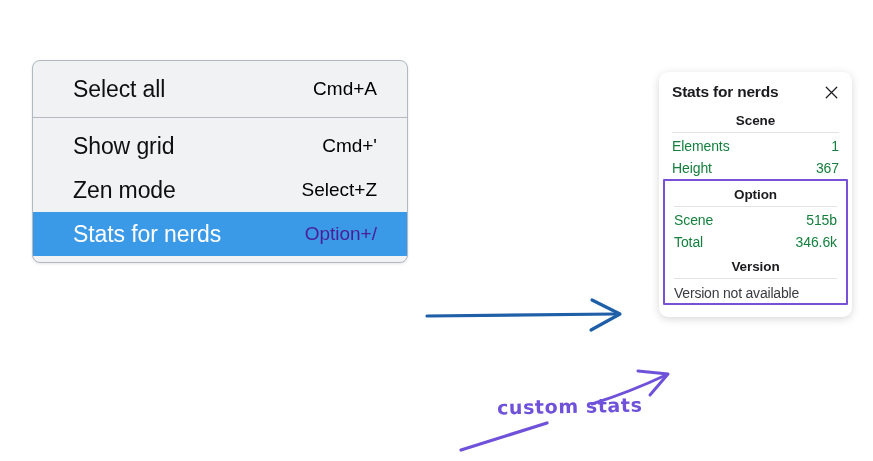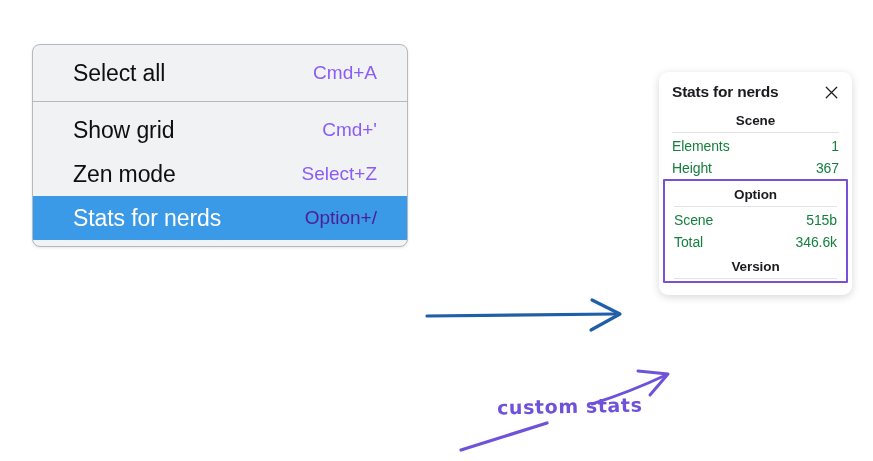--- a/index.html
+++ b/index.html
@@ -13,21 +13,21 @@
     height: 461px;
     background: #ffffff;
     overflow: hidden;
     font-family: "Liberation Sans", sans-serif;
   }
 
   
   #context-menu {
     position: absolute;
     left: 32px;
-    top: 44px;
+    top: 60px;
     width: 376px;
     background: #f1f2f4;
     border: 1px solid #b3b9c0;
     border-radius: 8px;
     box-shadow: 0 1px 3px rgba(0,0,0,0.10);
     overflow: hidden;
     box-sizing: border-box;
   }
   .menu-section {
     padding: 6px 0;
@@ -45,21 +45,21 @@
     cursor: default;
   }
   .menu-item .label {
     font-size: 23px;
     color: #0f0f10;
     letter-spacing: -0.1px;
     white-space: nowrap;
   }
   .menu-item .shortcut {
     font-size: 19px;
-    color: #8b5cf6;
+    color: #000000;
     white-space: nowrap;
   }
   .menu-item.selected {
     background: #3b9ae8;
   }
   .menu-item.selected .label { color: #ffffff; }
   .menu-item.selected .shortcut { color: #4c1d95; }
 
   
   #stats-panel {
@@ -219,20 +219,21 @@
         </div>
         <div class="stat-row">
           <span class="k">Total</span>
           <span class="v">346.6k</span>
         </div>
       </div>
 
       <div>
         <div class="section-head">Version</div>
         <div class="section-rule"></div>
+        <div class="stat-note">Version not available</div>
       </div>
 
     </div>
 
   </div>
 
   <svg id="annotations" viewBox="0 0 873 461">
 
     <g>
       <path d="M427 316 L615 314" stroke="#1f5fa8" stroke-width="3.2" fill="none" stroke-linecap="round"></path>

